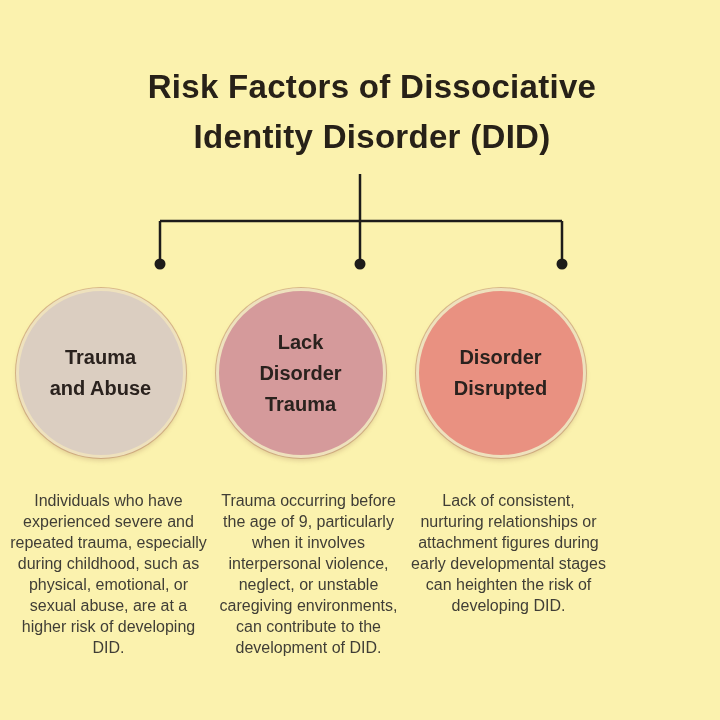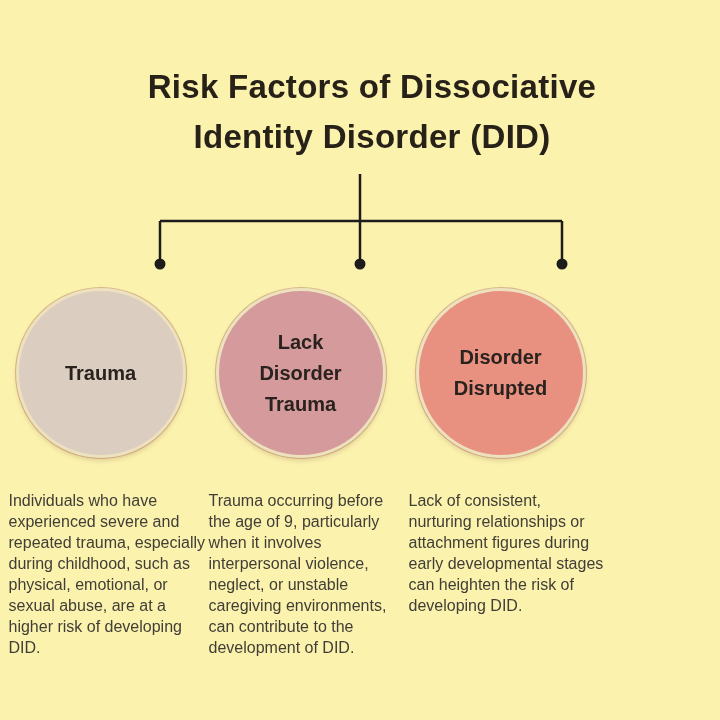--- a/index.html
+++ b/index.html
@@ -58,21 +58,21 @@
     justify-content: center;
     text-align: center;
     font-size: 20px;
     font-weight: 700;
     line-height: 31px;
   }
   .circle span { display: block; }
   .description {
     margin: 32px 0 0 16px;
     width: 200px;
-    text-align: left;
+    text-align: center;
     font-size: 16px;
     line-height: 21px;
   }
 </style>
 </head>
 <body>
 
 <div class="canvas" style="background-color: rgb(251, 242, 174);">
 
   <h1 class="title" style="color: rgb(39, 33, 24);">
@@ -88,20 +88,21 @@
     <circle cx="160" cy="264" r="5.5" fill="#1d1c1a"></circle>
     <circle cx="360" cy="264" r="5.5" fill="#1d1c1a"></circle>
     <circle cx="562" cy="264" r="5.5" fill="#1d1c1a"></circle>
   </svg>
 
   <div class="columns" style="color: rgb(64, 62, 54);">
 
     <div class="column">
       <div class="circle" style="background-color: rgb(219, 206, 193); border-color: rgb(238, 225, 189); color: rgb(42, 34, 30);">
         <span>Trauma</span>
+        <span>and Abuse</span>
       </div>
       <p class="description">Individuals who have experienced severe and repeated trauma, especially during childhood, such as physical, emotional, or sexual abuse, are at a higher risk of developing DID.</p>
     </div>
 
     <div class="column">
       <div class="circle" style="background-color: rgb(213, 154, 155); border-color: rgb(238, 225, 189); color: rgb(42, 34, 30);">
         <span>Lack</span>
         <span>Disorder</span>
         <span>Trauma</span>
       </div>

